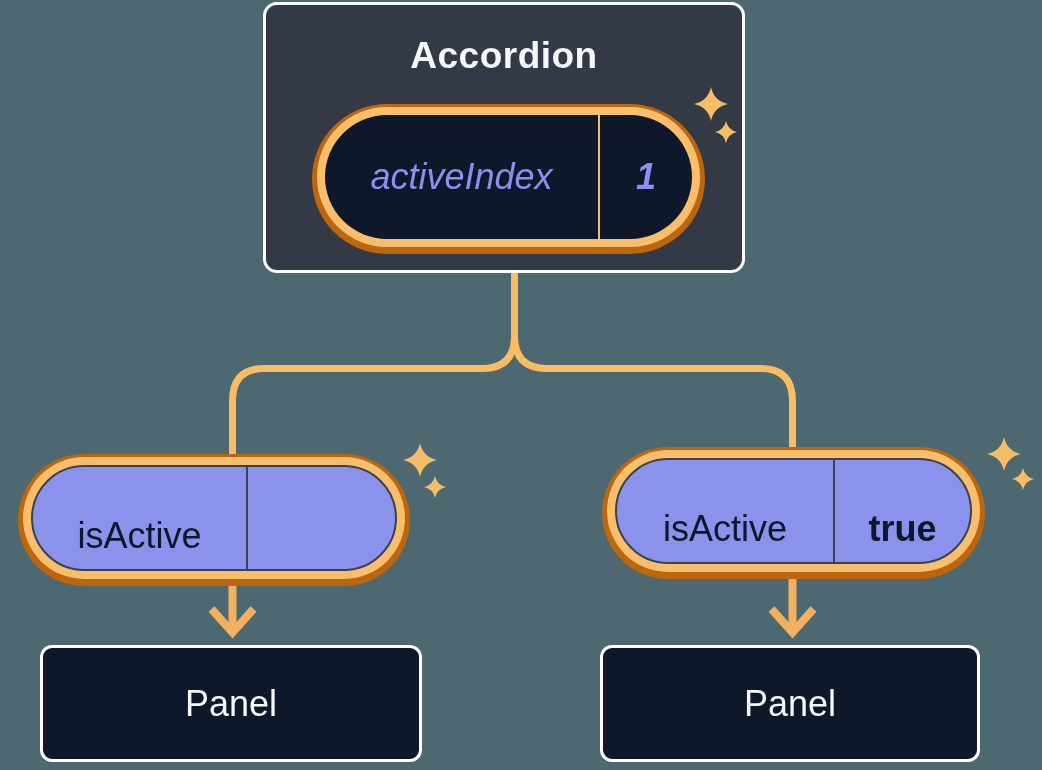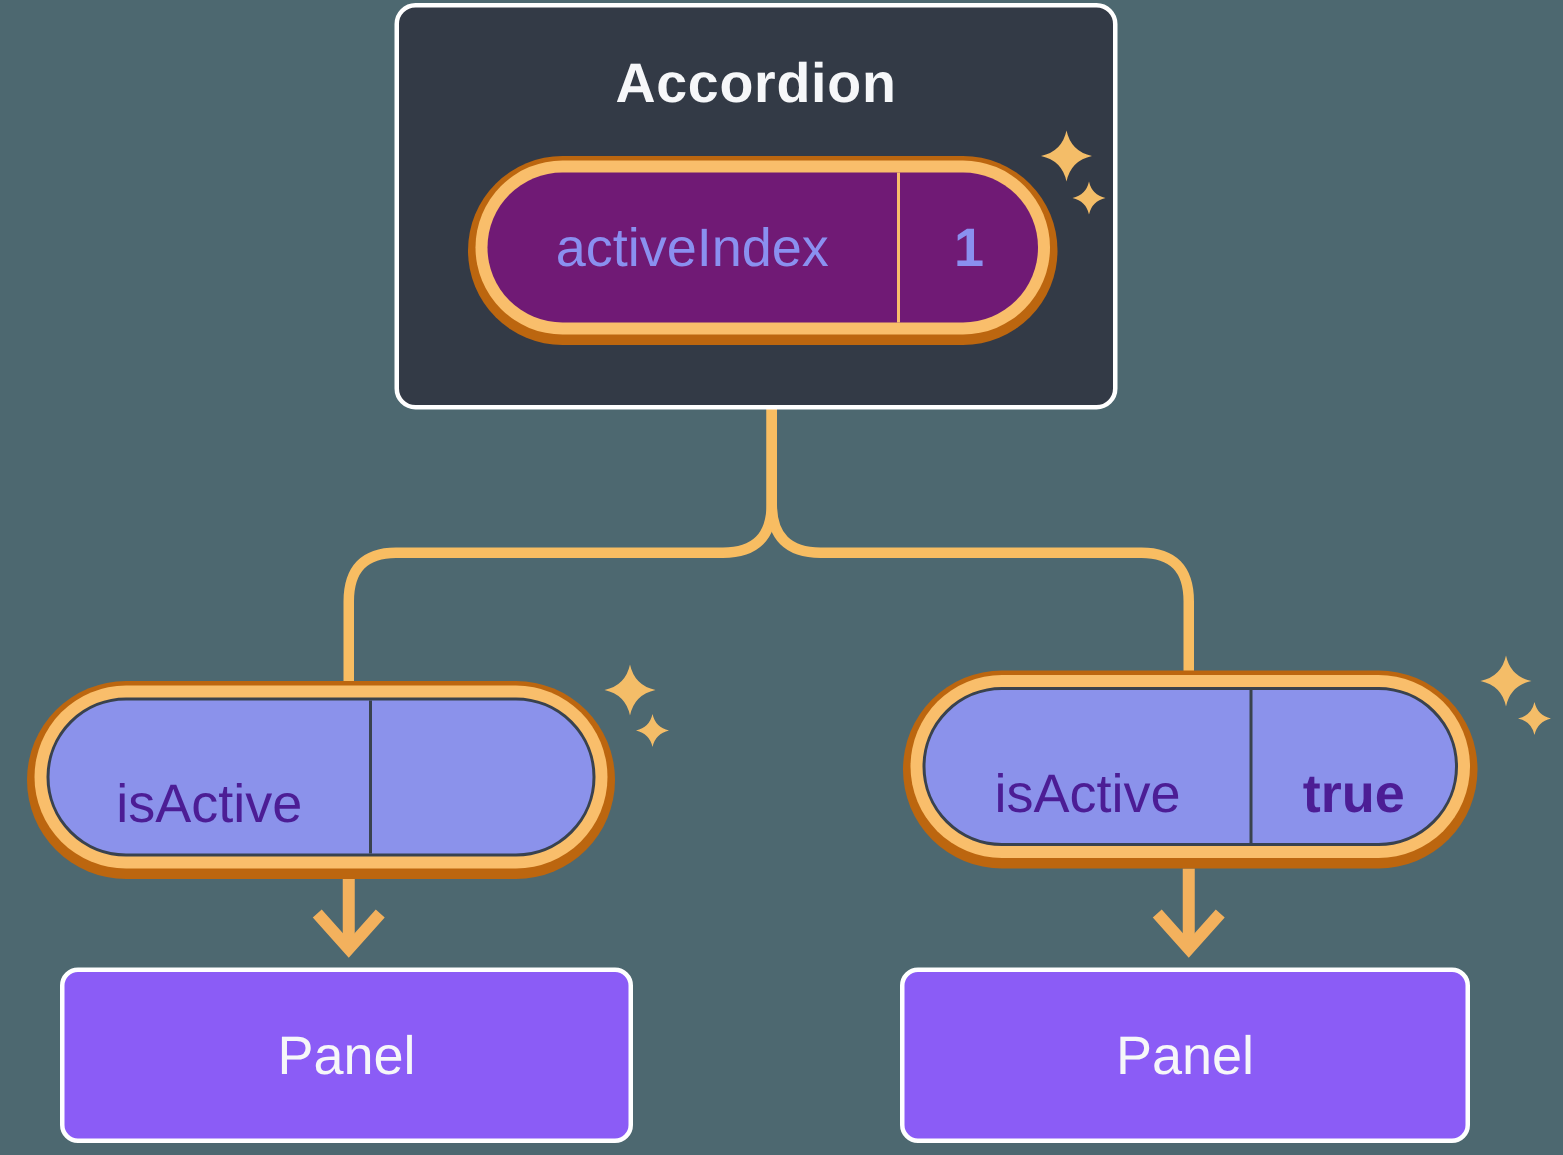--- a/index.html
+++ b/index.html
@@ -28,37 +28,37 @@
   .pill {
     position:absolute; display:flex; align-items:stretch;
     box-sizing:border-box; border-radius:999px; z-index:3;
     box-shadow: 0 0 0 8px #f9be6b, 0 2px 0 13px #bc660f;
   }
   .cell { display:flex; align-items:center; justify-content:center; }
   .cell2 { flex:1; }
   .pill-label { font-size:36px; font-weight:400; }
   .pill-value { font-size:36px; font-weight:700; }
 
-  .pill-state { left:325px; top:115px; width:367px; height:100px; background:#701a75; }
+  .pill-state { left:325px; top:115px; width:367px; height:124px; background:#0f172a;font-style:italic; }
   .pill-state .cell1 { width:273px; border-right:2px solid #f9be6b; }
   .pill-state .pill-label, .pill-state .pill-value { color:#8a90f0; }
 
   .pill-prop { background:#8b92eb; border:2px solid #39424e; }
   .pill-prop .cell1 { border-right:2px solid #39424e; }
-  .pill-prop .pill-label, .pill-prop .pill-value { color:#4c1d95;margin-top:35px; }
+  .pill-prop .pill-label, .pill-prop .pill-value { color:#0f172a;margin-top:35px; }
 
   .pill-left  { left:31px;  top:465px; width:366px; height:106px; }
   .pill-left .cell1  { width:213px; }
   .pill-right { left:615px; top:458px; width:357px; height:106px; }
   .pill-right .cell1 { width:216px; }
 
   
   .panel {
     position:absolute; top:645px; height:117px;
-    background:#8b5cf6; border:3px solid #ffffff; border-radius:12px;
+    background:#0f172a; border:3px solid #ffffff; border-radius:12px;
     box-sizing:border-box; display:flex; align-items:center; justify-content:center;
     z-index:2;
   }
   .panel-left  { left:40px;  width:382px; }
   .panel-right { left:600px; width:380px; }
   .panel-label { font-size:36px; color:#f6f7f9; font-weight:400; }
 
   .connector { stroke:#f8bd62; stroke-width:7; fill:none; }
   .arrow     { stroke:#f3b15d; stroke-width:8; fill:none; }
   .sparkle   { fill:#f4bd68; }

